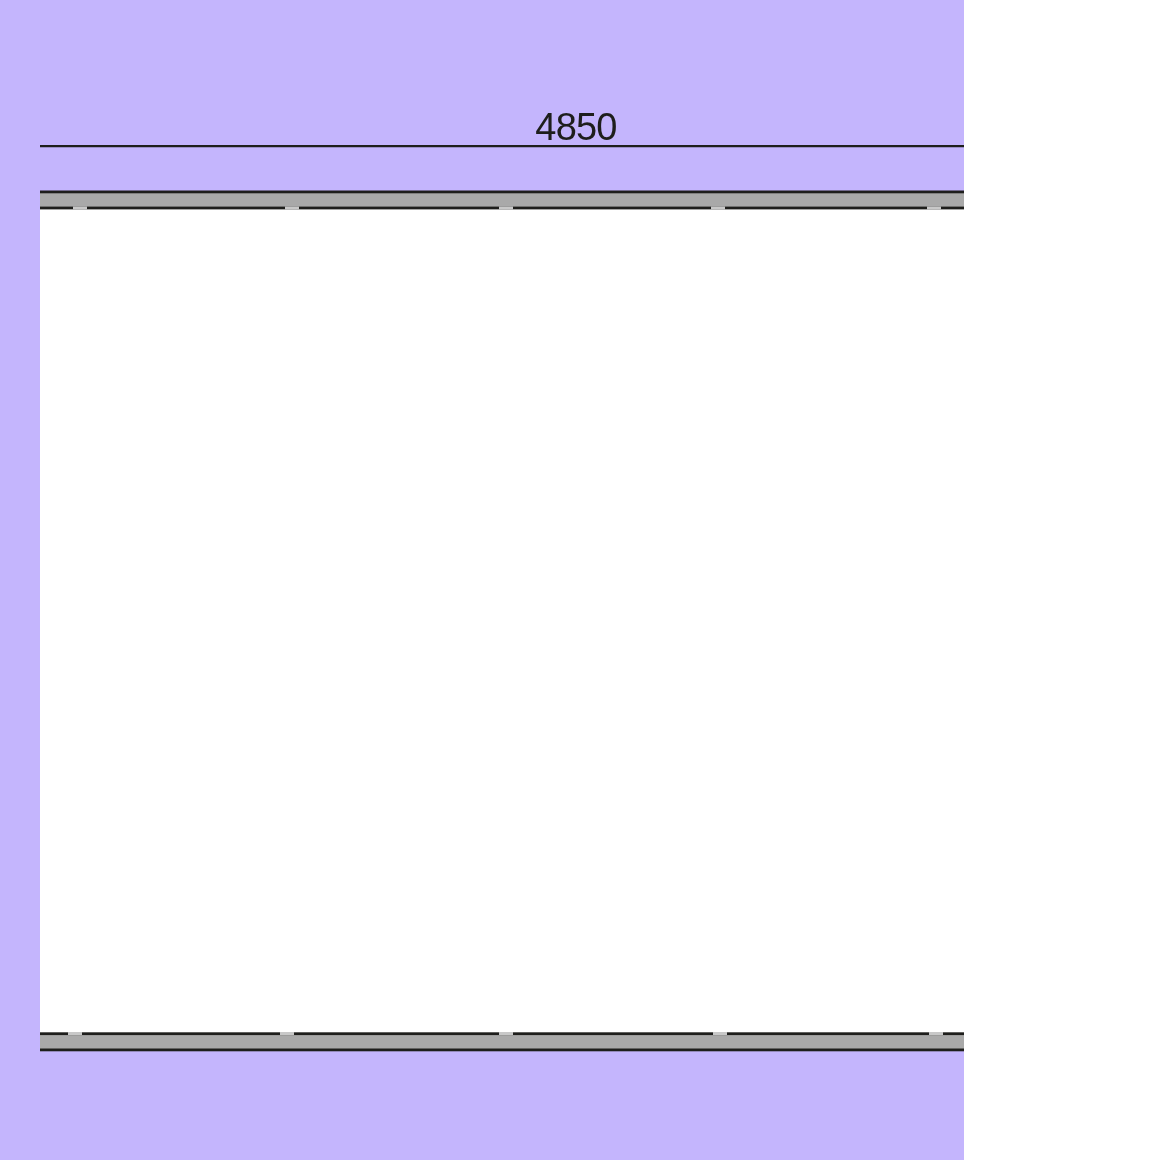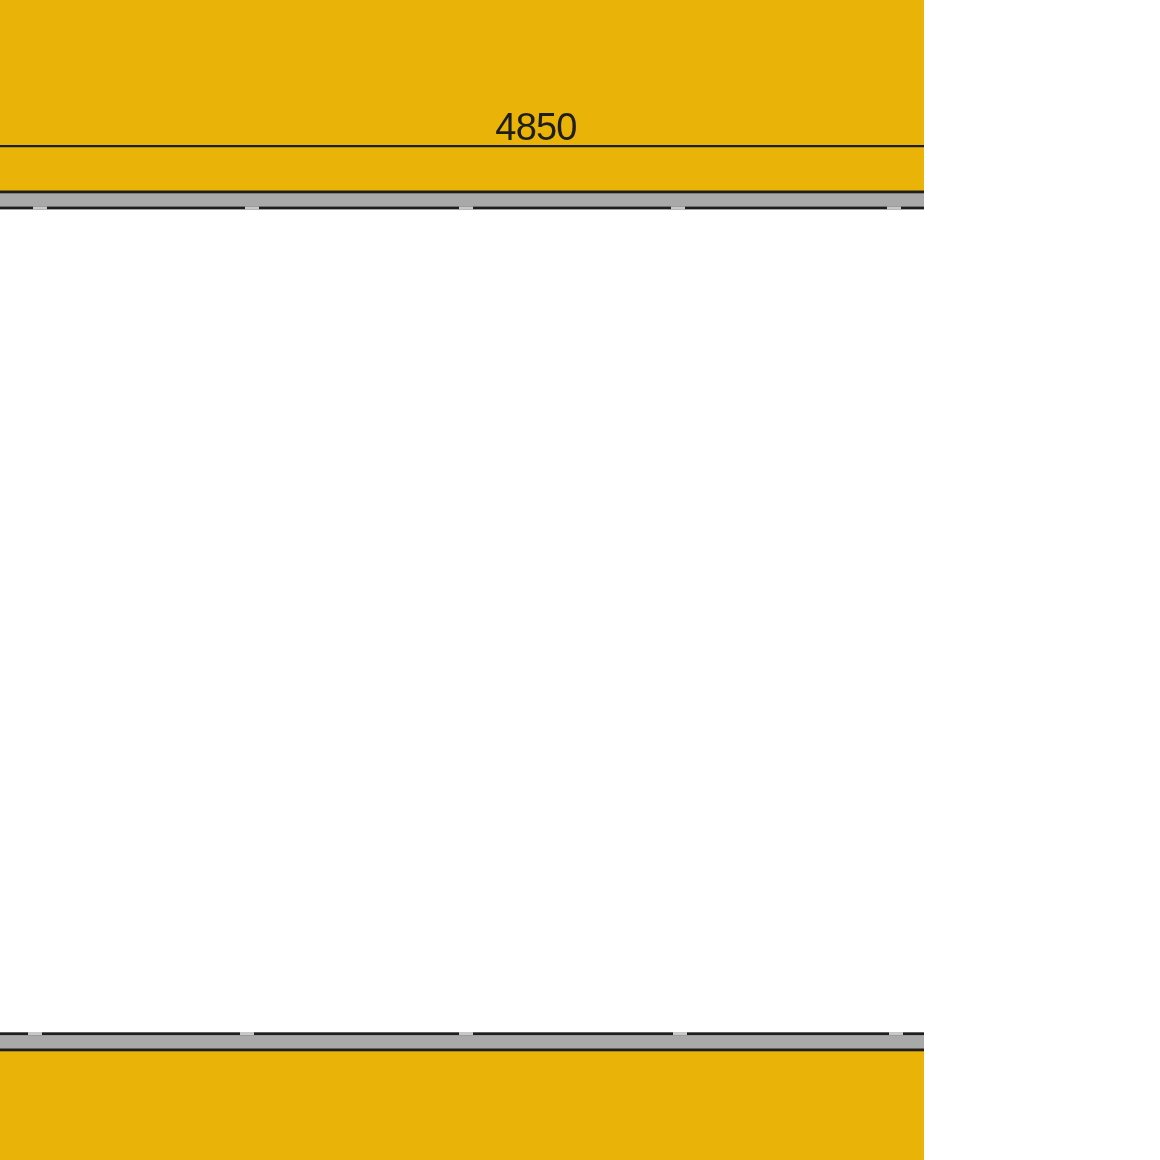--- a/index.html
+++ b/index.html
@@ -1,16 +1,16 @@
 <!DOCTYPE html>
 <html><head>
 <meta charset="utf-8">
 <style>
   html,body{margin:0;padding:0;background:#ffffff;}
-  #stage{position:relative;width:924px;height:1160px;overflow:hidden;background:#eab308;}
+  #stage{position:relative;width:924px;height:1160px;overflow:hidden;background:#c4b5fd;padding-left:40px;}
   svg{display:block;}
   text{font-family:"Liberation Sans",sans-serif;fill:#1e1e1c;}
 </style>
 </head>
 <body>
 <div id="stage">
 <svg width="1160" height="1160" viewBox="0 0 1160 1160">
 
   <rect x="-30" y="191.9" width="1130.2" height="858.0" fill="#a9a9a9" stroke="#1e1e1c" stroke-width="2.8"></rect>
 

